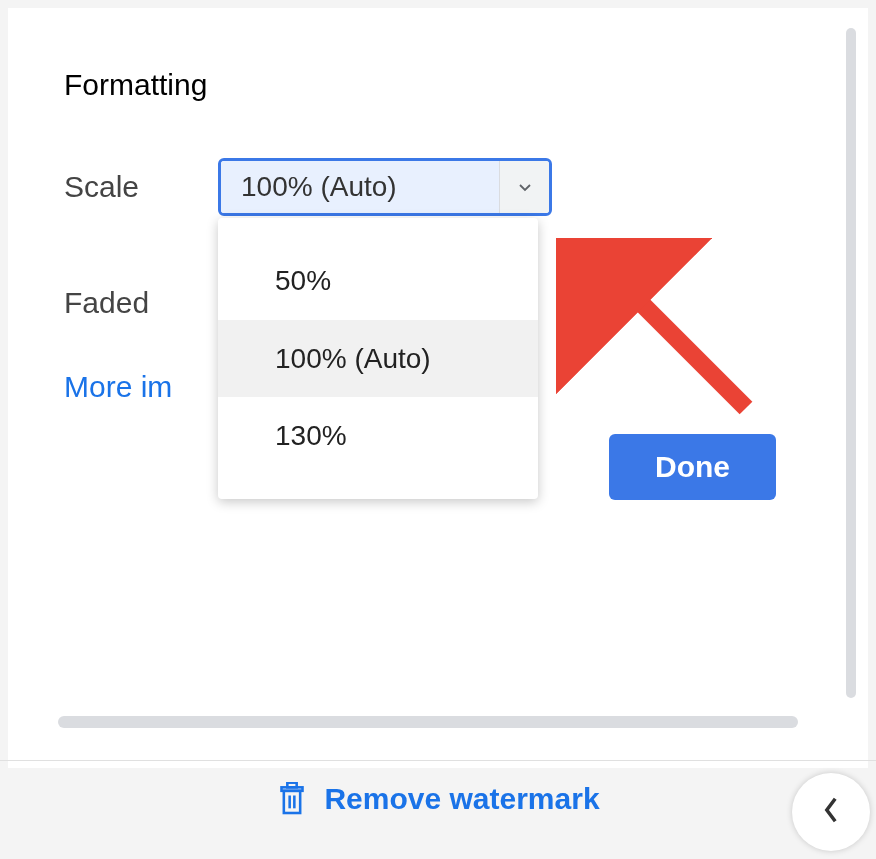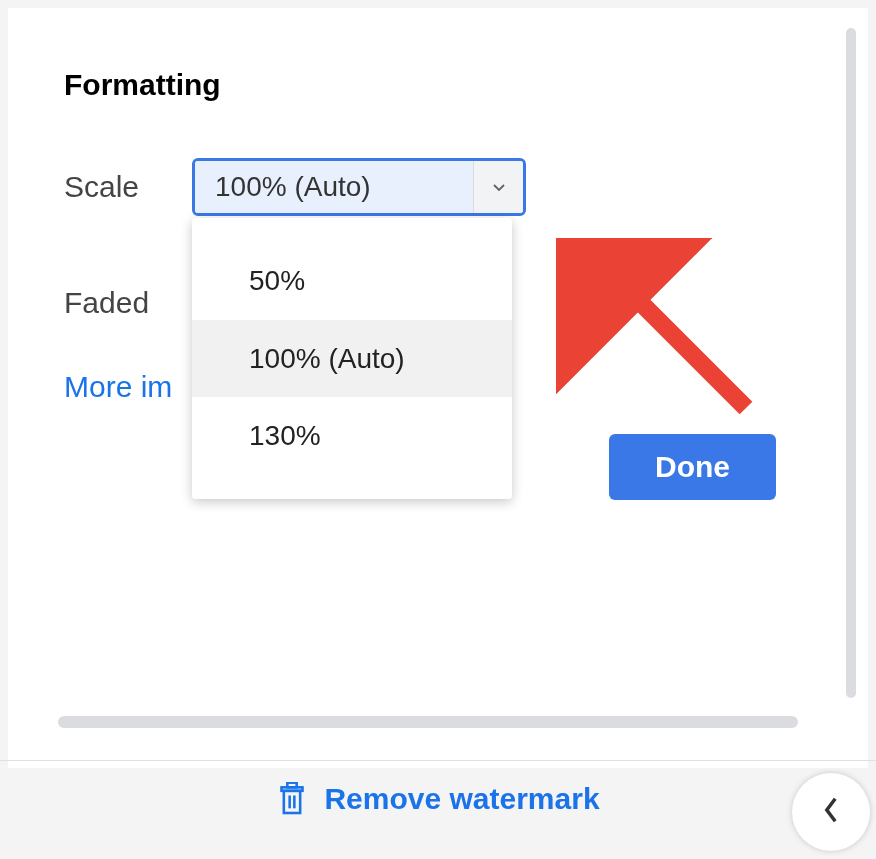--- a/index.html
+++ b/index.html
@@ -26,28 +26,29 @@
       position: absolute;
       right: 12px;
       top: 20px;
       width: 10px;
       height: 670px;
       background: #dadce0;
       border-radius: 5px;
     }
     .section-title {
       font-size: 30px;
-      font-weight: 700;
+      font-weight: 400;
       color: #000;
       margin-bottom: 56px;
     }
     .row {
       display: flex;
       align-items: center;
       margin-bottom: 70px;
+      gap: 26px;
     }
     .label {
       font-size: 30px;
       color: #444;
       width: 128px;
     }
     .dropdown-wrap {
       position: relative;
     }
     .dropdown-closed {

